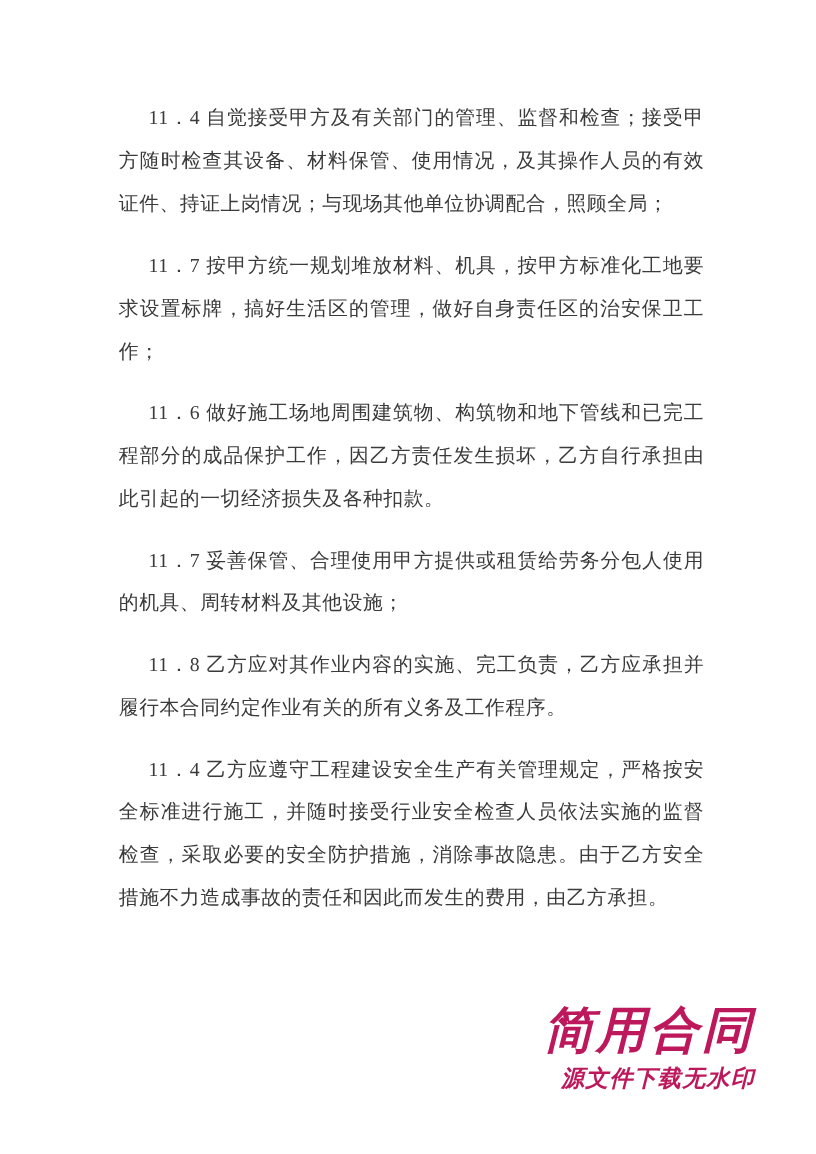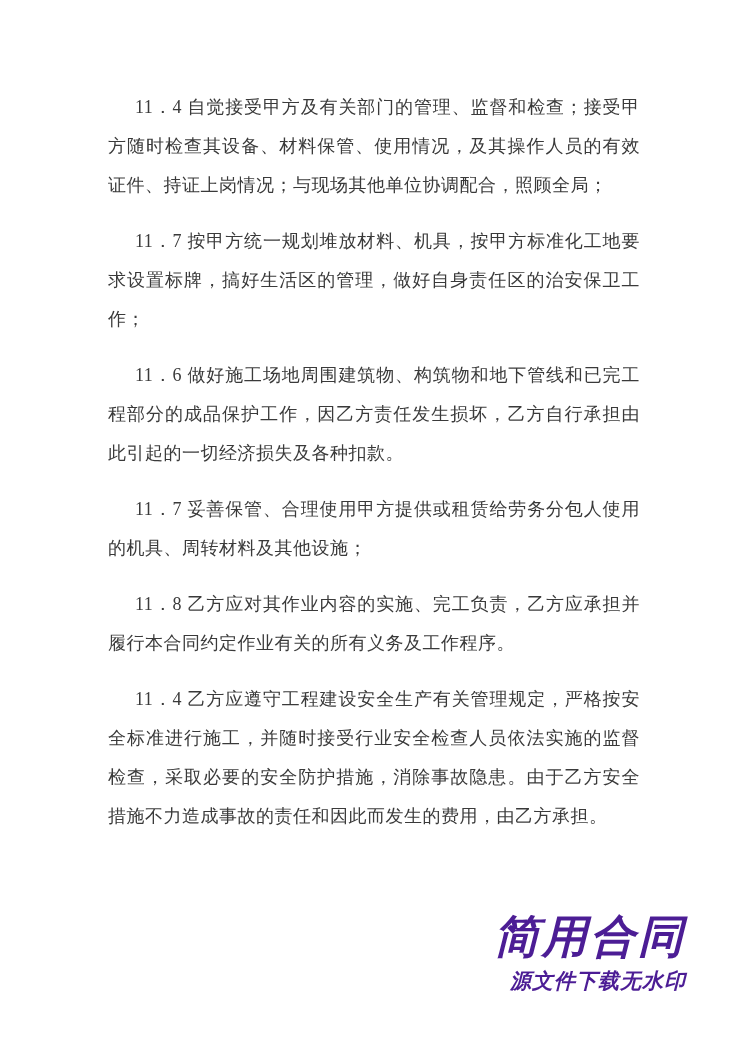--- a/index.html
+++ b/index.html
@@ -36,21 +36,21 @@
     letter-spacing: 0.5px;
   }
   .clause + .clause {
     margin-top: 17px;
   }
   .watermark {
     position: absolute;
     right: 56px;
     top: 912px;
     text-align: right;
-    color: #4c1d95;
+    color: #be185d;
     font-style: italic;
     font-weight: bold;
     font-family: "Liberation Sans", "DejaVu Sans", sans-serif;
     user-select: none;
   }
   .wm-title {
     font-size: 45px;
     line-height: 50px;
     letter-spacing: 3px;
     white-space: nowrap;

